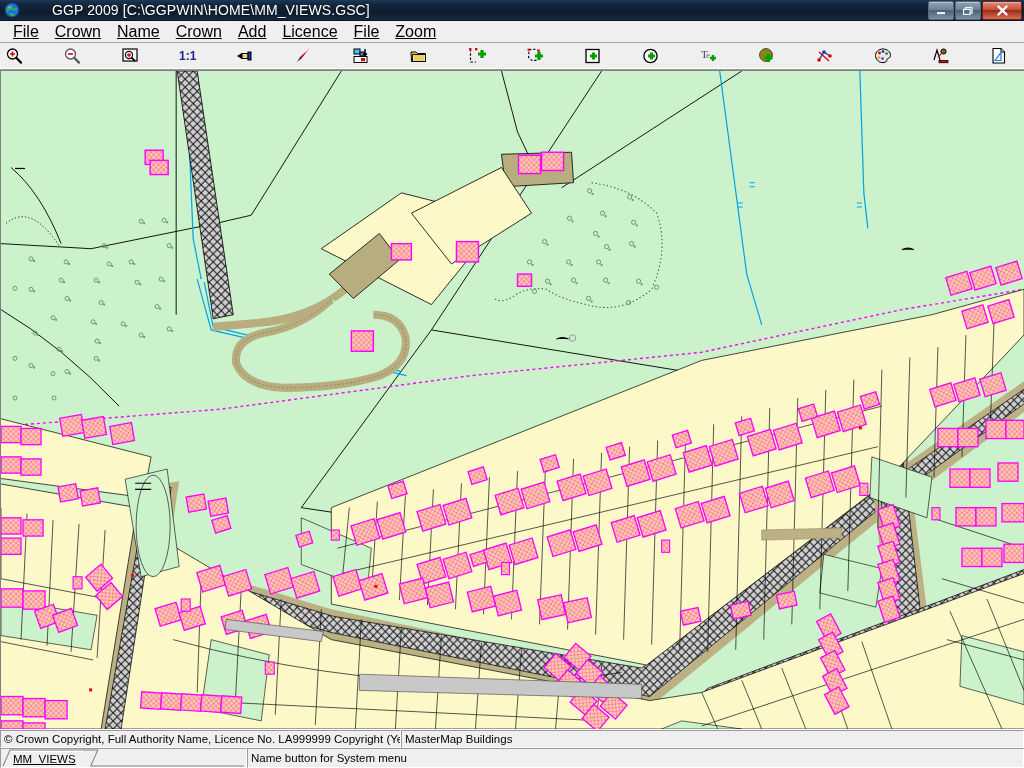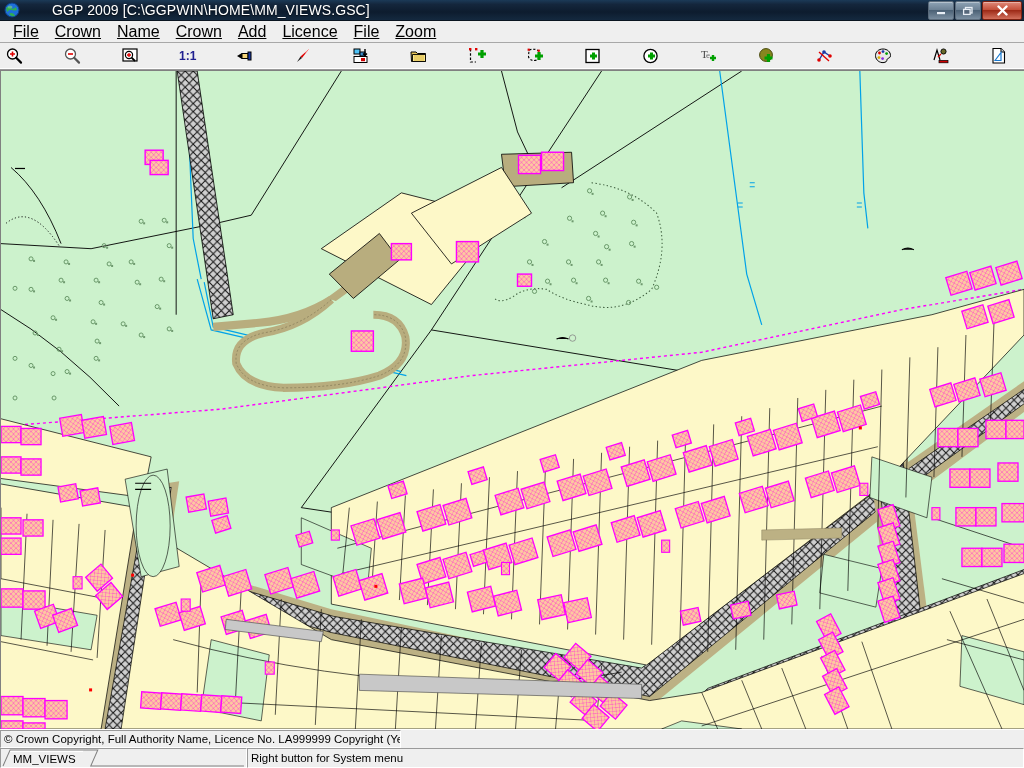--- a/index.html
+++ b/index.html
@@ -144,20 +144,21 @@
   }
   .tabstrip {
     flex: 0 0 243px;
     position: relative;
     border: 1px solid;
     border-color: #9a9a9a #ffffff #ffffff #9a9a9a;
     background: #efefef;
     display: flex; align-items: flex-end;
     padding-left: 2px;
     overflow: hidden;
+    text-decoration: underline;
   }
   .vtab {
     position: relative;
     height: 16px;
     margin-top: 1px;
     padding: 0 8px 0 10px;
     font-size: 11.5px;
     color: #000;
     background: #efefef;
     display: flex; align-items: center;
@@ -967,27 +968,28 @@
           <path d="M900 176 q6-3 12 0"></path>
           <path d="M178 660 h24"></path>
         </g>
         <circle cx="571" cy="263" r="3.2" fill="none" stroke="#888" stroke-width="0.8"></circle>
       </g>
     </svg>
   </div>
 
   <div id="statusbar">
     <div class="sb-panel sb-copyright">© Crown Copyright, Full Authority Name, Licence No. LA999999 Copyright (Year)</div>
+    <div class="sb-panel sb-layer">MasterMap Buildings</div>
   </div>
 
   <div id="bottombar">
     <div class="tabstrip">
       <div class="vtab">
         <span>MM_VIEWS</span>
       </div>
       <svg class="tab-slant" viewBox="0 0 243 18" preserveAspectRatio="none">
         <path d="M2 17 L9 1 L96 1 L89 17 L241 17" fill="none" stroke="#808080" stroke-width="1"></path>
       </svg>
     </div>
-    <div class="sb-hint">Right button for System menu</div>
+    <div class="sb-hint">Name button for System menu</div>
   </div>
 
 </div>
 
 </body></html>

